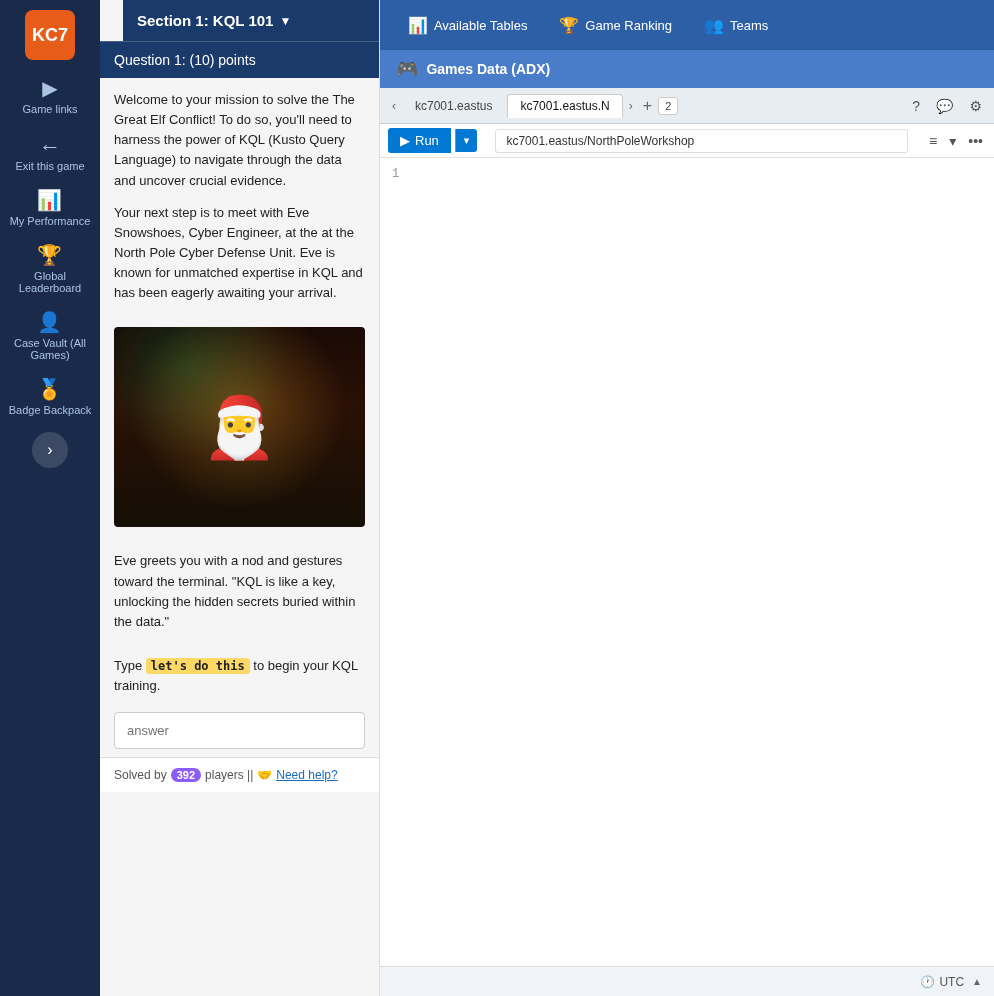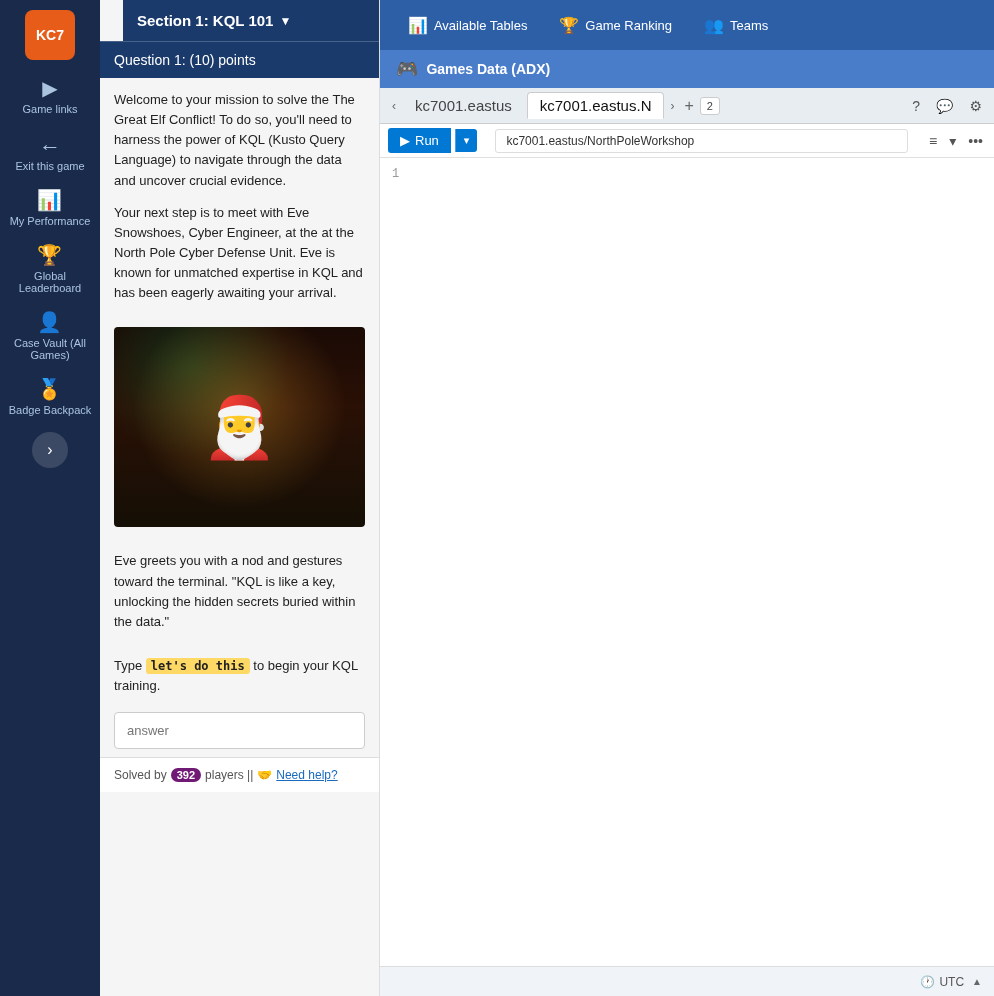--- a/index.html
+++ b/index.html
@@ -16,21 +16,21 @@
       flex-shrink: 0;
       height: 996px;
       overflow: hidden;
     }
     .sidebar-logo {
       width: 50px;
       height: 50px;
       background: #e85c1a;
       border-radius: 8px;
       display: flex; align-items: center; justify-content: center;
-      color: white; font-weight: bold; font-size: 14px;
+      color: white; font-weight: bold; font-size: 18px;
       margin-bottom: 8px;
     }
     .sidebar-item {
       display: flex; flex-direction: column; align-items: center;
       color: #aac4e0;
       font-size: 11px;
       padding: 8px 6px;
       cursor: pointer;
       text-align: center;
       width: 100%;
@@ -125,21 +125,21 @@
     }
     .solved-bar {
       background: white;
       padding: 10px 14px;
       font-size: 12px;
       color: #555;
       border-top: 1px solid #ddd;
       display: flex; align-items: center; gap: 4px; flex-wrap: wrap;
     }
     .solved-count {
-      background: #701a75;
+      background: #8b5cf6;
       color: white;
       padding: 1px 6px;
       border-radius: 10px;
       font-weight: bold;
       font-size: 11px;
     }
     .need-help-link {
       color: #1a6bbf;
       text-decoration: underline;
       cursor: pointer;
@@ -191,21 +191,21 @@
       background: #e8edf2;
       display: flex;
       align-items: center;
       border-bottom: 1px solid #ccc;
       padding: 0 8px;
       height: 36px;
       gap: 2px;
     }
     .editor-tab {
       padding: 4px 12px;
-      font-size: 15px;
+      font-size: 12px;
       color: #444;
       cursor: pointer;
       border: 1px solid transparent;
       border-radius: 4px 4px 0 0;
       background: transparent;
       white-space: nowrap;
     }
     .editor-tab.active {
       background: white;
       border-color: #ccc;

